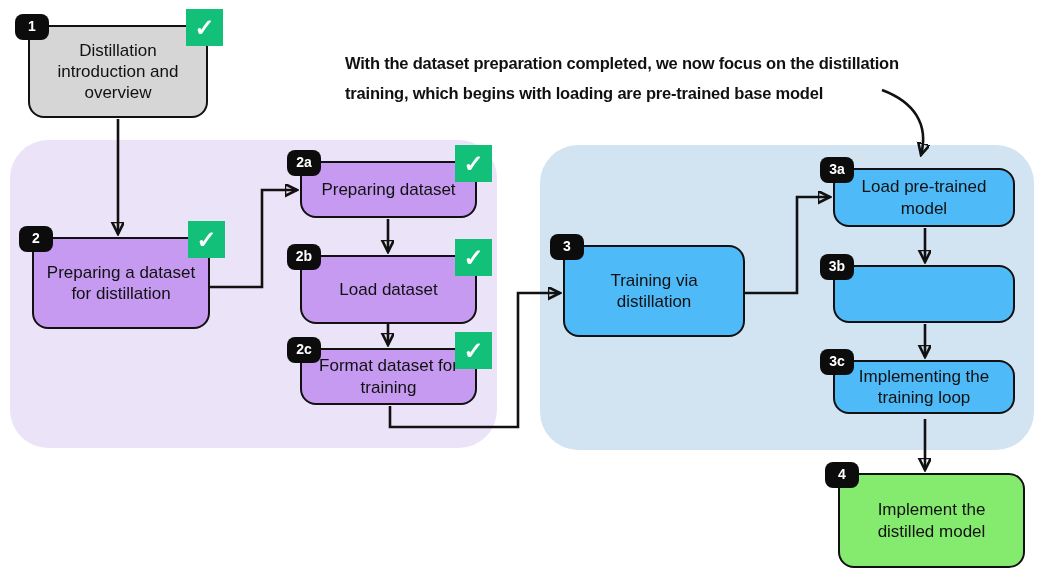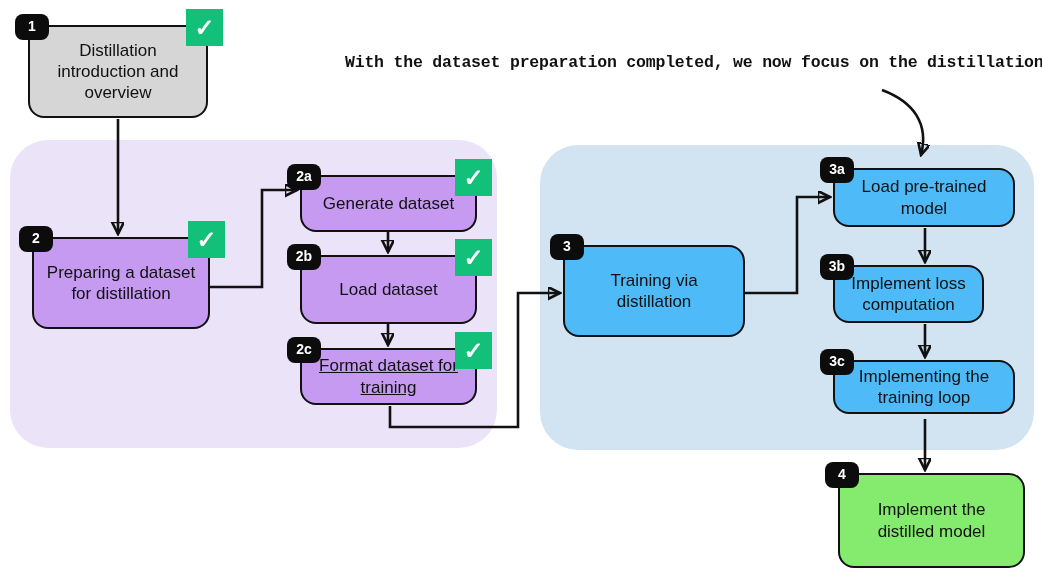--- a/index.html
+++ b/index.html
@@ -37,32 +37,31 @@
     position:absolute; top:-18px; right:-17px; width:37px; height:37px;
     background:#13c07a; display:flex; align-items:center; justify-content:center;
     z-index:4;
   }
   .check-glyph { color:#fff; font-size:24px; font-weight:bold; line-height:1; }
 
   .annotation {
     position:absolute; left:345px; top:48px; z-index:3;
     font-weight:bold; font-size:16.5px; line-height:30px; letter-spacing:-0.2px;
     white-space:nowrap;
-    font-family:Liberation Mono, monospace;
   }
 
   
   #n1  { left:28px;  top:25px;  width:180px; height:93px; }
   #n2  { left:32px;  top:237px; width:178px; height:92px; }
-  #n2a { left:300px; top:161px; width:177px; height:57px;margin-top:14px; }
+  #n2a { left:300px; top:161px; width:177px; height:57px; }
   #n2b { left:300px; top:255px; width:177px; height:69px;text-align:right; }
-  #n2c { left:300px; top:348px; width:177px; height:57px;text-decoration:underline; }
+  #n2c { left:300px; top:348px; width:177px; height:57px; }
   #n3  { left:563px; top:245px; width:182px; height:92px; }
   #n3a { left:833px; top:168px; width:182px; height:59px; }
-  #n3b { left:833px; top:265px; width:151px; height:58px; }
+  #n3b { left:833px; top:265px; width:182px; height:58px; }
   #n3c { left:833px; top:360px; width:182px; height:54px; }
   #n4  { left:838px; top:473px; width:187px; height:95px; }
 </style>
 </head>
 <body>
 
 <div class="canvas">
 
   <div class="region region-purple"></div>
   <div class="region region-blue"></div>
@@ -80,20 +79,21 @@
     <path d="M390,406 L390,427 L518,427 L518,293 L560,293" marker-end="url(#ah)"></path>
     <path d="M745,293 L797,293 L797,197 L830,197" marker-end="url(#ah)"></path>
     <path d="M925,228 L925,262" marker-end="url(#ah)"></path>
     <path d="M925,324 L925,357" marker-end="url(#ah)"></path>
     <path d="M925,419 L925,470" marker-end="url(#ah)"></path>
     <path d="M882,90 C914,102 929,124 921,155" marker-end="url(#ah)"></path>
   </svg>
 
   <div class="annotation">
     <div>With the dataset preparation completed, we now focus on the distillation</div>
+    <div>training, which begins with loading are pre-trained base model</div>
   </div>
 
   <div class="node node-gray" id="n1">
     <span class="badge">1</span>
     <span class="check">
         <span class="check-glyph">✓</span>
       </span>
     <span class="label">Distillation introduction and overview</span>
   </div>
 
@@ -103,21 +103,21 @@
         <span class="check-glyph">✓</span>
       </span>
     <span class="label">Preparing a dataset for distillation</span>
   </div>
 
   <div class="node node-purple" id="n2a">
     <span class="badge">2a</span>
     <span class="check">
         <span class="check-glyph">✓</span>
       </span>
-    <span class="label">Generate dataset</span>
+    <span class="label">Preparing dataset</span>
   </div>
 
   <div class="node node-purple" id="n2b">
     <span class="badge">2b</span>
     <span class="check">
         <span class="check-glyph">✓</span>
       </span>
     <span class="label">Load dataset</span>
   </div>
 
@@ -134,21 +134,20 @@
     <span class="label">Training via distillation</span>
   </div>
 
   <div class="node node-blue" id="n3a">
     <span class="badge">3a</span>
     <span class="label">Load pre-trained model</span>
   </div>
 
   <div class="node node-blue" id="n3b">
     <span class="badge">3b</span>
-    <span class="label">Implement loss computation</span>
   </div>
 
   <div class="node node-blue" id="n3c">
     <span class="badge">3c</span>
     <span class="label">Implementing the training loop</span>
   </div>
 
   <div class="node node-green" id="n4">
     <span class="badge">4</span>
     <span class="label">Implement the distilled model</span>

